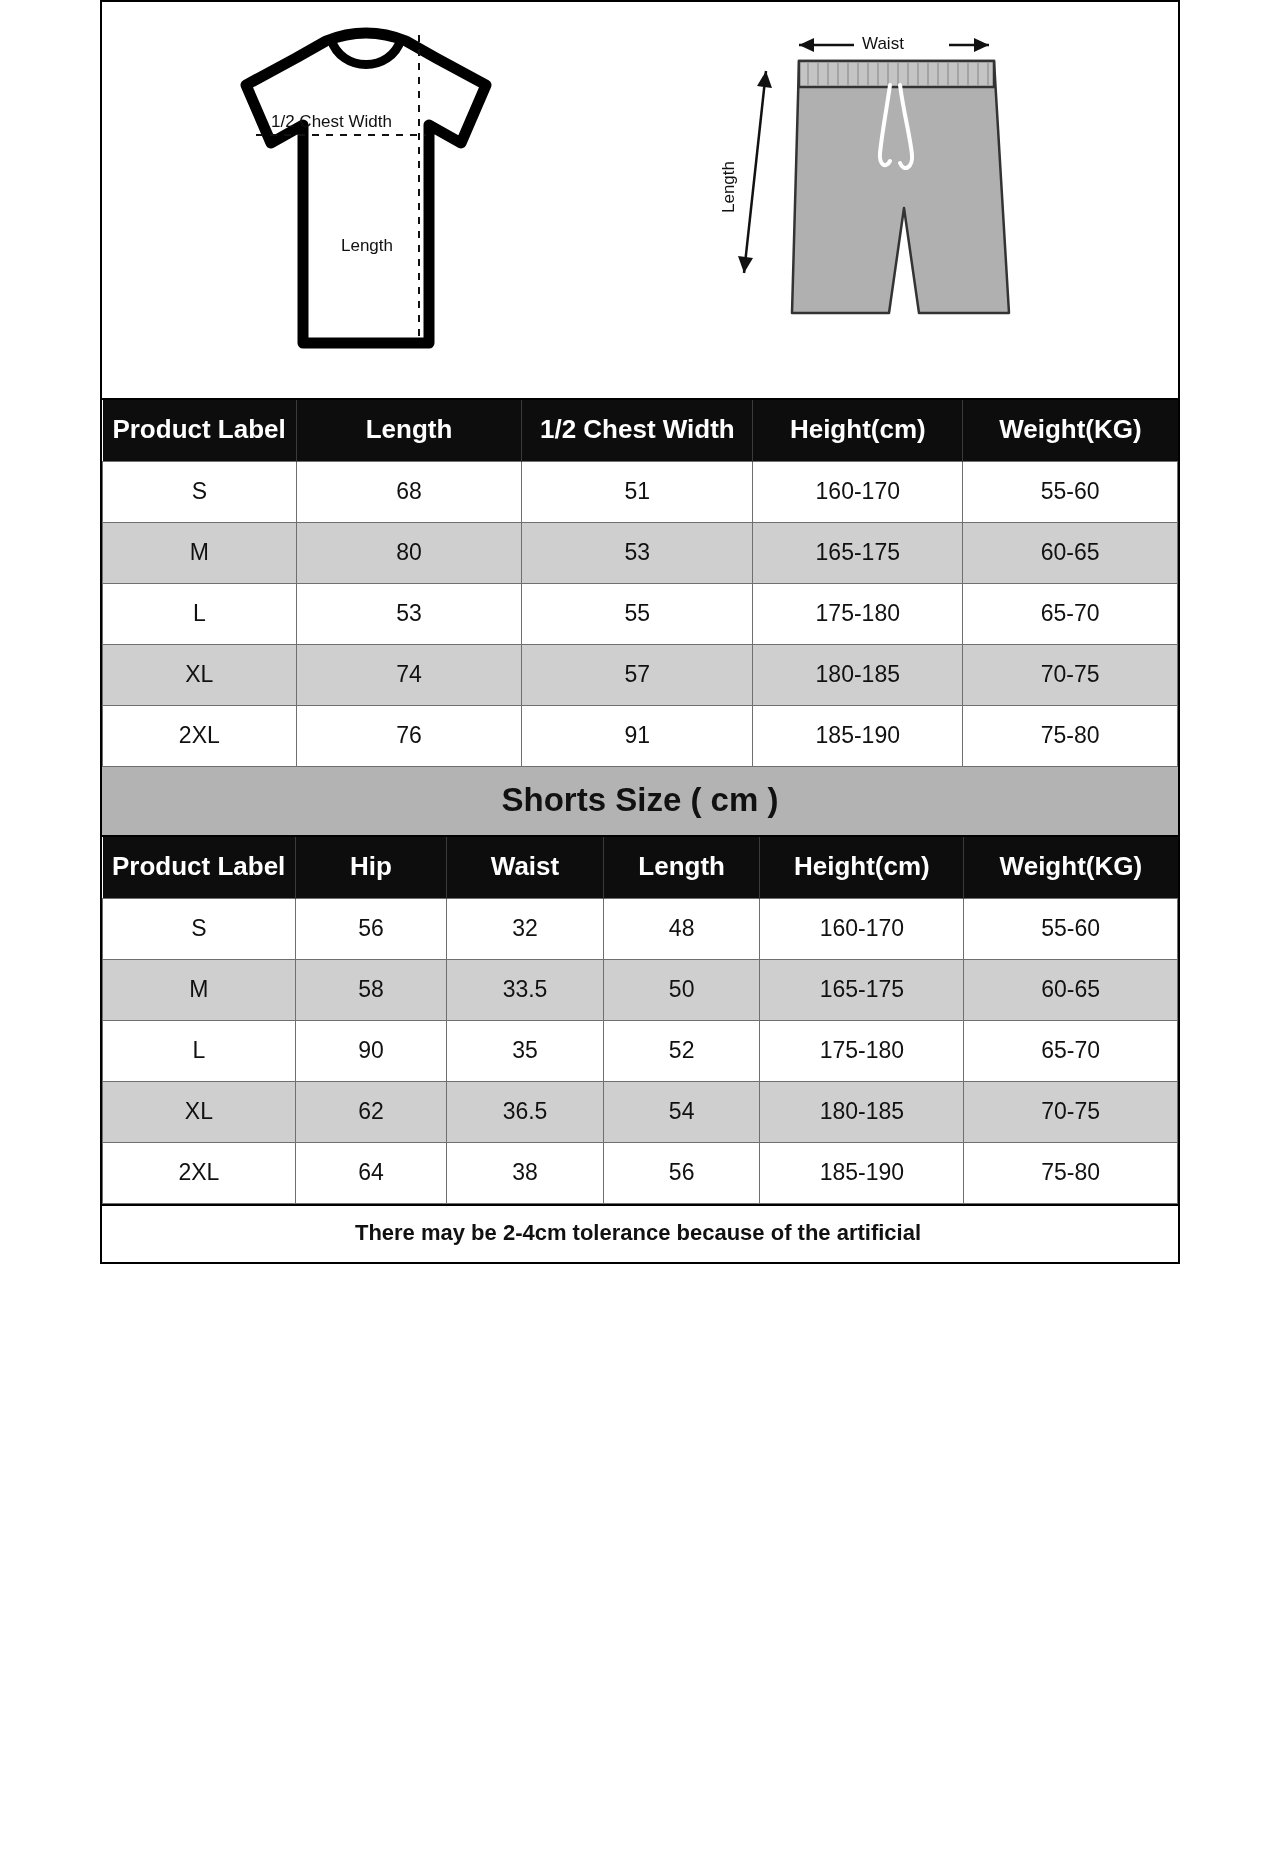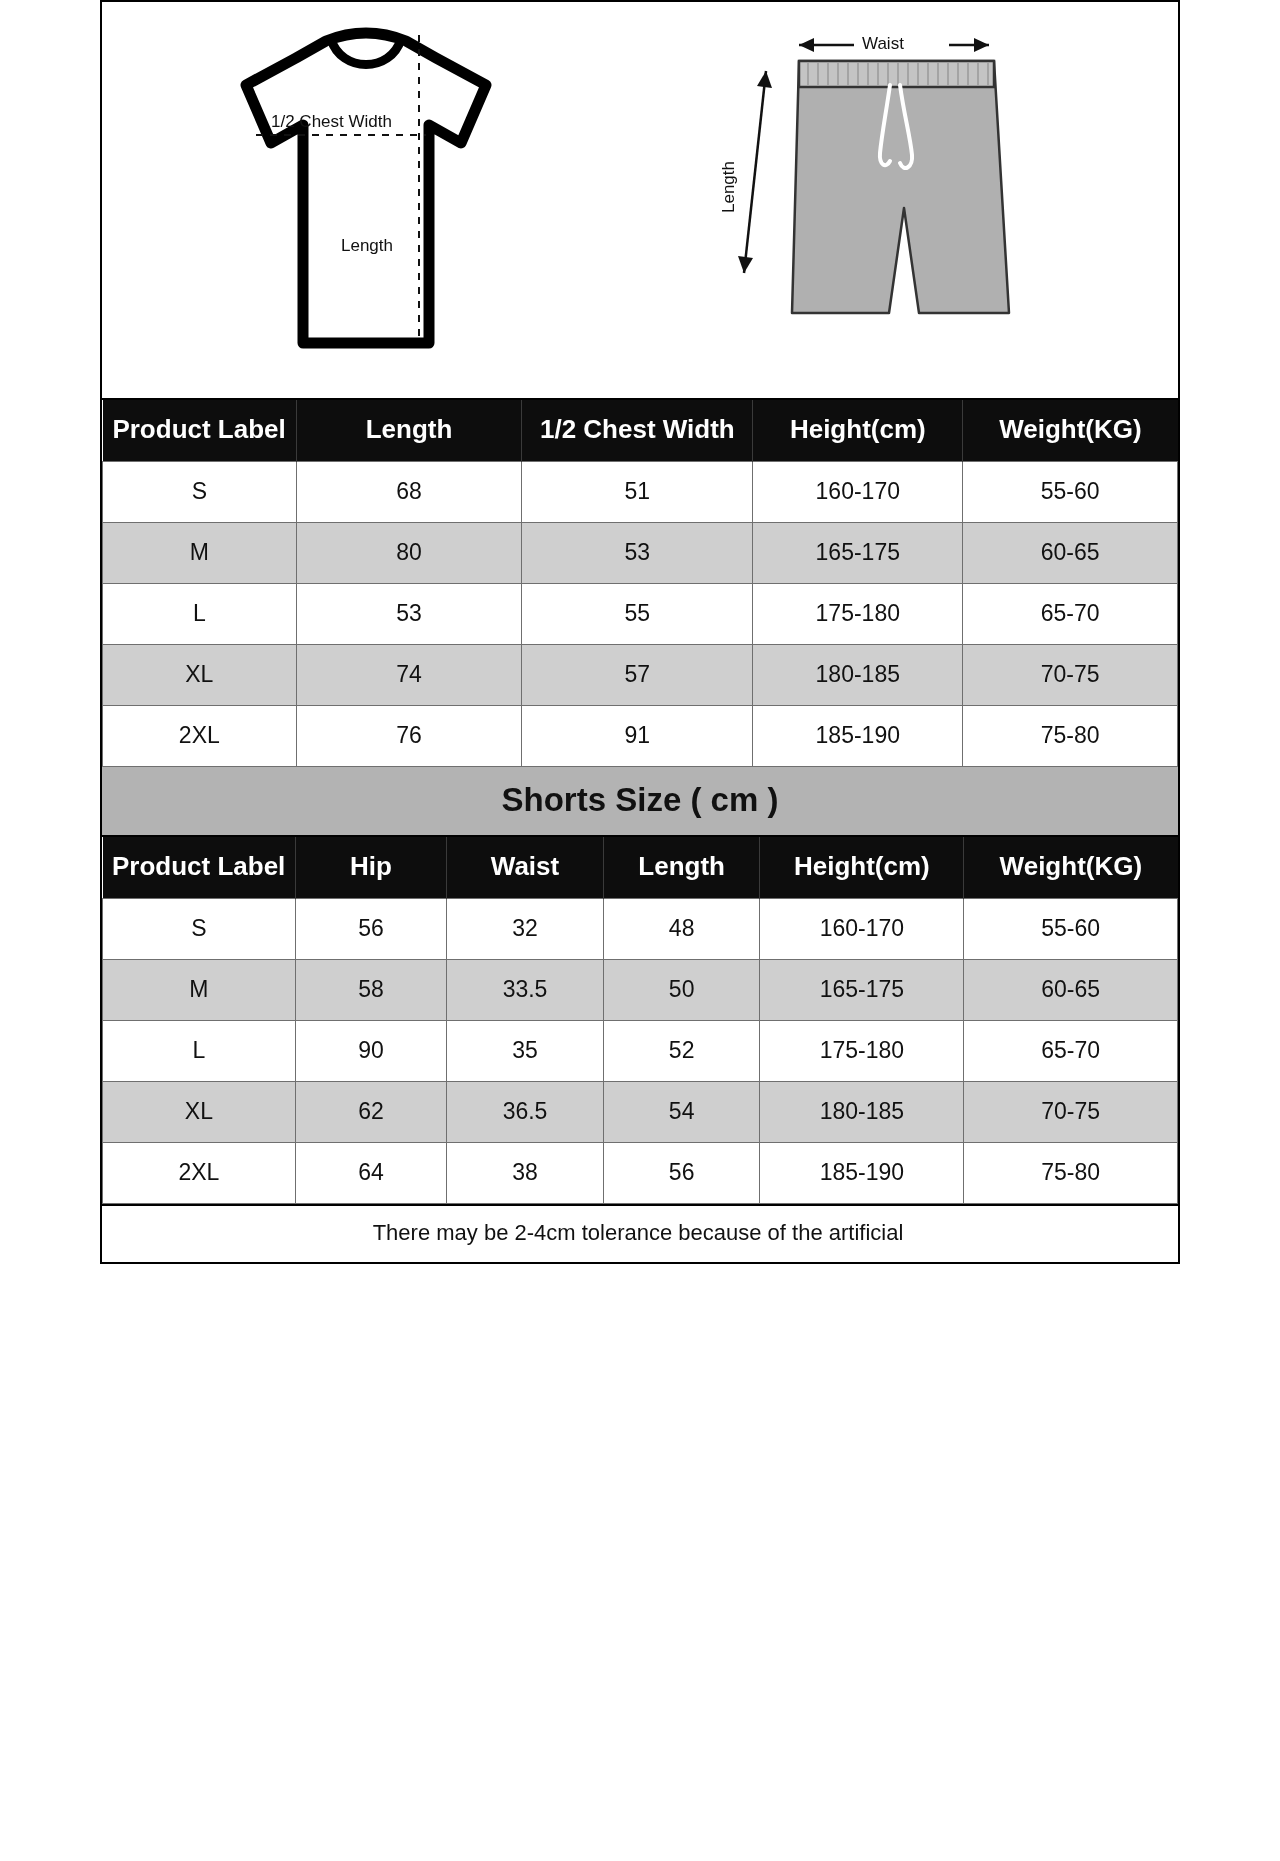--- a/index.html
+++ b/index.html
@@ -73,21 +73,21 @@
     color: #111;
     padding: 16px 2px 17px 2px;
     border: 1px solid #6f6f6f;
     font-weight: normal;
   }
   table tr.alt td { background: #cfcfcf; }
   table tr.plain td { background: #ffffff; }
   .note {
     text-align: center;
     font-size: 22px;
-    font-weight: normal;
+    font-weight: bold;
     color: #111;
     padding: 14px 4px 16px 0;
     background: #ffffff;
     border-top: 2px solid #000;
   }
   .diagram-label {
     font-size: 17px;
     fill: #111;
     font-family: "Liberation Sans", sans-serif;
   }

